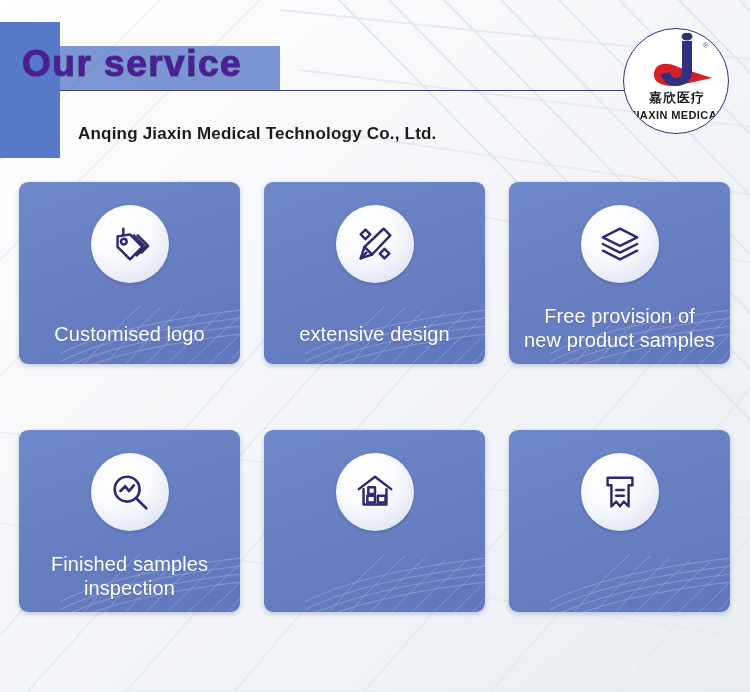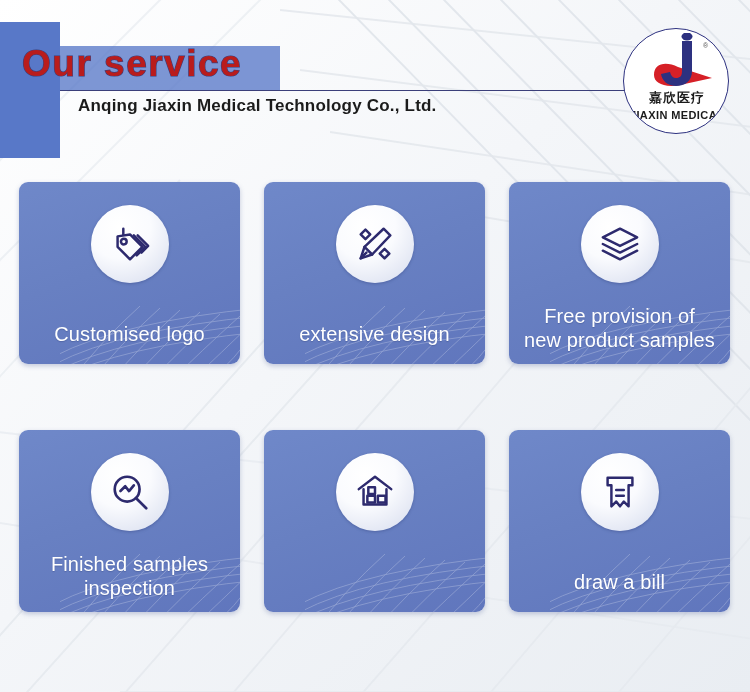--- a/index.html
+++ b/index.html
@@ -30,33 +30,33 @@
   #title-band{
     position:absolute; left:0; top:46px;
     width:280px; height:44px;
     background:#5878c8;
     opacity:.78;
   }
   #title-text{
     position:absolute; left:22px; top:40px;
     font-size:37px; font-weight:bold;
     letter-spacing:1.5px;
-    color:#b91c1c;
+    color:#4c1d95;
     -webkit-text-stroke:1.2px #3b3f7a;
     paint-order:stroke fill;
     white-space:nowrap;
     line-height:48px;
   }
   #title-rule{
     position:absolute; left:60px; top:90px;
     width:620px; height:1px;
     background:#3b3f7a;
   }
   #subtitle{
-    position:absolute; left:78px; top:96px;
+    position:absolute; left:78px; top:124px;
     font-size:17px; font-weight:bold;
     color:#1b1b1b;
     white-space:nowrap;
     letter-spacing:.2px;
   }
 
   
   #logo{
     position:absolute; left:623px; top:28px;
     width:106px; height:106px;
@@ -367,16 +367,15 @@
         <path d="M10 100 Q40 60 80 24"></path>
           <path d="M30 100 Q60 62 100 26"></path>
         <path d="M50 100 Q80 64 120 28"></path>
           <path d="M70 100 Q100 66 140 30"></path>
         <path d="M90 100 Q120 68 160 32"></path>
           <path d="M110 100 Q140 70 180 34"></path>
         <path d="M130 100 Q160 72 195 38"></path>
           <path d="M150 100 Q175 76 195 50"></path>
       </g>
     </svg>
-    <div class="card-label">draw a bill</div>
   </div>
 
 </div>
 
 </body></html>

